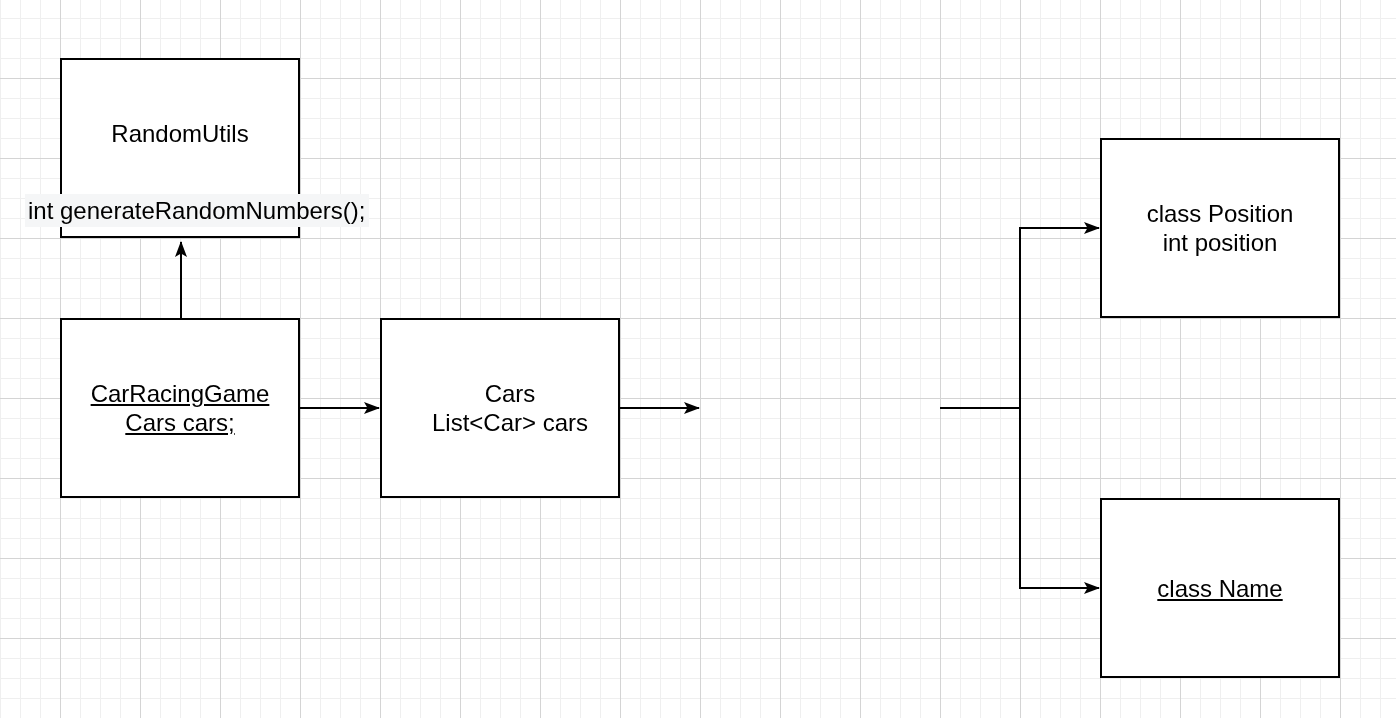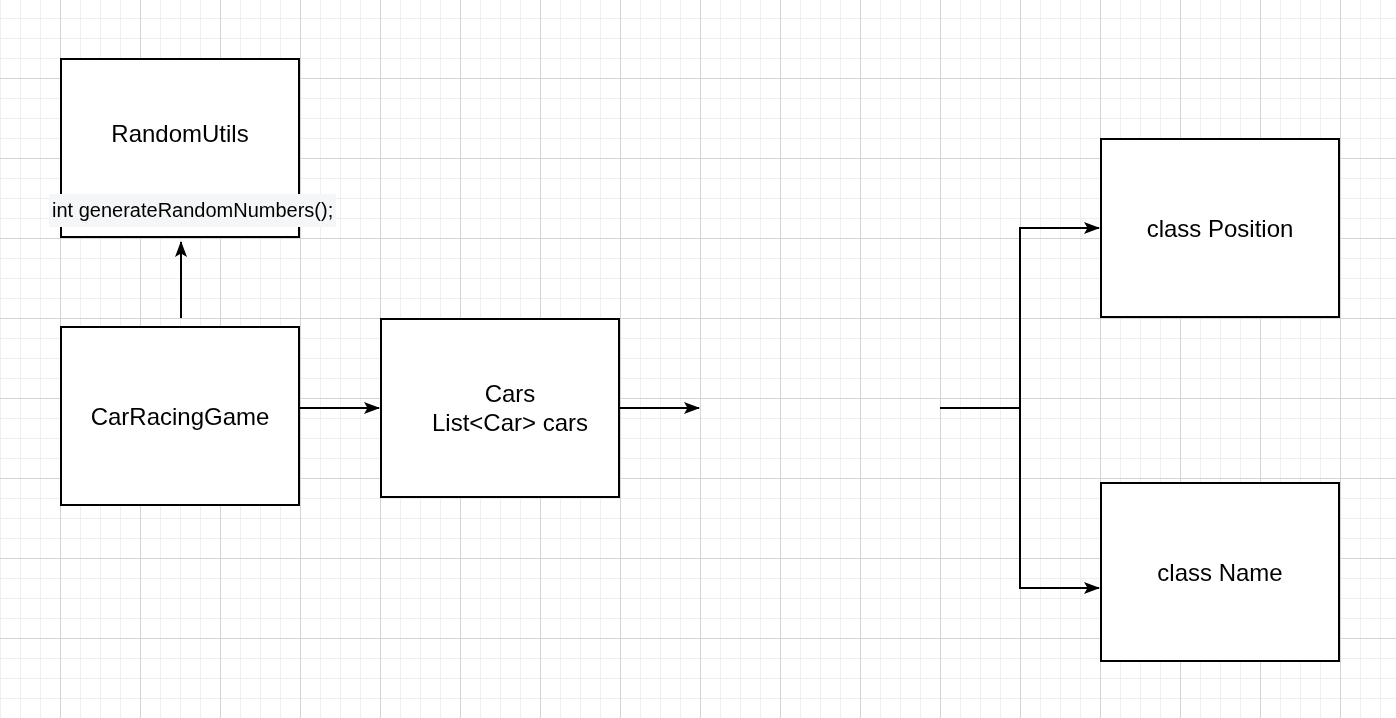--- a/index.html
+++ b/index.html
@@ -60,24 +60,23 @@
     position: absolute;
     left: 25px;
     top: 194px;
     height: 33px;
     padding: 0 3px;
     background: #f5f6f7;
     display: flex;
     align-items: center;
     justify-content: center;
     white-space: nowrap;
-    font-size: 20px;
+    font-size: 24px;
     line-height: 33px;
     z-index: 3;
-    margin-left: 24px;
   }
 </style>
 </head>
 <body>
 
 <div class="canvas">
 
   <svg class="edges-layer" width="1396" height="718">
     <defs>
       <marker id="arrow" viewBox="0 0 16 12" refX="15" refY="6" markerWidth="16" markerHeight="12" markerUnits="userSpaceOnUse" orient="auto">
@@ -90,41 +89,43 @@
     <path class="edge" d="M940,408 L1020,408 L1020,228 L1099,228" marker-end="url(#arrow)"></path>
     <path class="edge" d="M940,408 L1020,408 L1020,588 L1099,588" marker-end="url(#arrow)"></path>
   </svg>
 
   <div class="node node--randomutils" style="left:60px; top:58px;">
     <div class="node-lines">
       <div>RandomUtils</div>
     </div>
   </div>
 
-  <div class="node" style="left:60px; top:326px;">
+  <div class="node" style="left:60px; top:318px;text-decoration:underline;">
     <div class="node-lines">
       <div>CarRacingGame</div>
+      <div>Cars cars;</div>
     </div>
   </div>
 
   <div class="node" style="left:380px; top:318px;padding-left:20px;">
     <div class="node-lines">
       <div>Cars</div>
       <div>List&lt;Car&gt; cars</div>
     </div>
   </div>
 
 
   <div class="node" style="left:1100px; top:138px;">
     <div class="node-lines">
       <div>class Position</div>
+      <div>int position</div>
     </div>
   </div>
 
-  <div class="node" style="left:1100px; top:482px;">
+  <div class="node" style="left:1100px; top:498px;text-decoration:underline;">
     <div class="node-lines">
       <div>class Name</div>
     </div>
   </div>
 
   <div class="edge-label">int generateRandomNumbers();</div>
 
 </div>
 
 </body></html>

